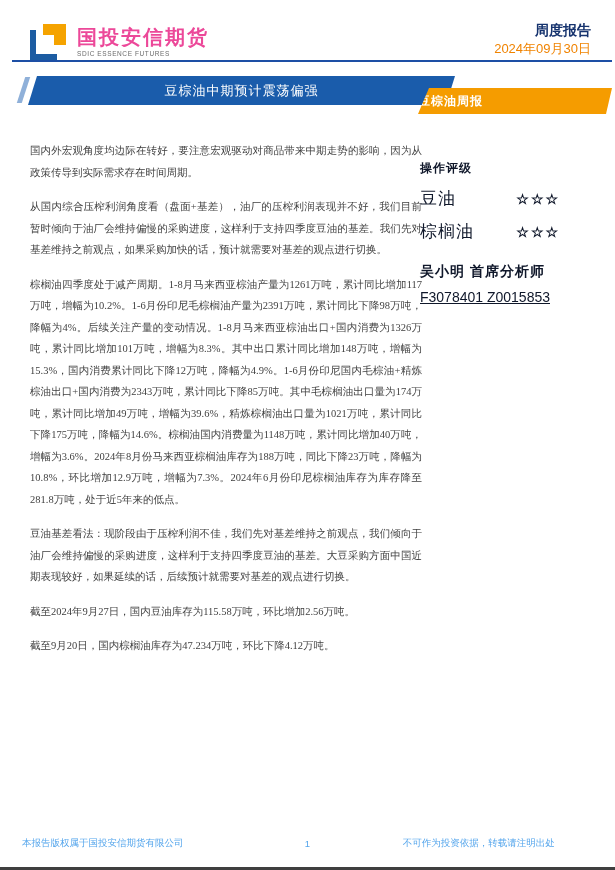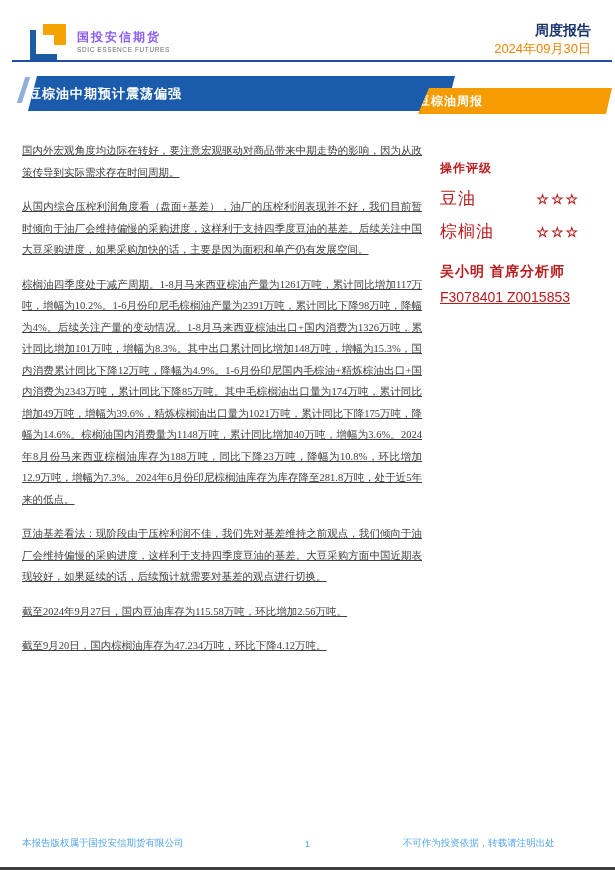--- a/index.html
+++ b/index.html
@@ -9,44 +9,44 @@
     font-family:"Liberation Sans",sans-serif;
   }
   
   .logo{position:absolute;left:30px;top:24px;display:flex;align-items:center;}
   .logo-mark{position:relative;width:38px;height:36px;margin-right:9px;}
   .logo-orange{position:absolute;right:2px;top:0;width:23px;height:21px;background:#f5a300;}
   .logo-blue{position:absolute;left:0;top:6px;width:21px;height:24px;
     border-left:6px solid #1c5ca2;border-bottom:6px solid #1c5ca2;}
   .logo-white{position:absolute;left:11px;top:11px;width:13px;height:13px;background:#ffffff;}
   .logo-text{display:flex;flex-direction:column;line-height:1.1;}
-  .company-cn{font-size:12px;font-weight:bold;color:#8b5cf6;letter-spacing:2px;}
+  .company-cn{font-size:20px;font-weight:bold;color:#ec4899;letter-spacing:2px;}
   .company-en{font-size:6.5px;color:#6b6b6b;letter-spacing:.6px;margin-top:2px;}
   .header-right{position:absolute;right:24px;top:20px;text-align:right;line-height:1.45;margin-left:36px;}
   .report-type{font-size:14px;font-weight:bold;color:#16336e;}
   .report-date{font-size:13px;font-weight:normal;color:#f08300;}
   .header-rule{position:absolute;left:12px;right:3px;top:60px;height:2px;background:#1d4fa5;}
   
   .ribbon-accent{position:absolute;left:21px;top:77px;width:5px;height:26px;
     background:#8fb0d9;transform:skewX(-18deg);}
-  .ribbon-blue{position:absolute;left:28px;top:76px;width:427px;height:35px;
-    background:#1a5cab;color:#fff;font-size:13px;font-weight:bold;
-    display:flex;align-items:center;letter-spacing:1px;
+  .ribbon-blue{position:absolute;left:28px;top:76px;width:427px;height:29px;
+    background:#1a5cab;color:#fff;font-size:13px;font-weight:normal;
+    display:flex;align-items:center;justify-content:center;letter-spacing:1px;
     clip-path:polygon(9px 0,100% 0,calc(100% - 9px) 100%,0 100%);}
   .ribbon-orange{position:absolute;left:418px;top:88px;width:194px;height:26px;
     background:#f59c00;color:#fff;font-size:12px;font-weight:bold;
     display:flex;align-items:center;letter-spacing:1px;
     clip-path:polygon(11px 0,100% 0,calc(100% - 6px) 100%,0 100%);}
   
   .copy{position:absolute;left:22px;top:140px;width:400px;
     font-family:"Liberation Serif",serif;font-size:10.5px;line-height:21.5px;
     color:#3f3f3f;text-align:justify;}
-  .copy p{margin:0 0 13px 0;text-decoration:underline;}
+  .copy p{margin:0 0 13px 8px;}
   
-  .sidebar{position:absolute;left:440px;top:160px;width:160px;color:#b91c1c;}
+  .sidebar{position:absolute;left:420px;top:160px;width:160px;color:#0f172a;}
   .rating-title{font-size:12px;font-weight:bold;margin-bottom:10px;letter-spacing:1px;}
   .rating-row{display:flex;justify-content:space-between;align-items:center;
     width:140px;margin-bottom:10px;}
   .rating-label{font-size:17px;font-weight:normal;letter-spacing:1px;}
   .rating-stars{font-size:14px;font-weight:bold;letter-spacing:2px;}
   .analyst{margin-top:20px;font-size:14px;font-weight:bold;letter-spacing:1px;}
   .certs{margin-top:8px;font-size:14px;font-family:"Liberation Sans",sans-serif;text-decoration:underline;}
   
   .footer{position:absolute;left:22px;right:22px;bottom:20px;
     display:flex;align-items:center;font-size:9.5px;color:#54a5ec;gap:27px;}
@@ -80,21 +80,21 @@
   <div class="ribbon-accent"></div>
   <div class="ribbon-blue">
     <span>豆棕油中期预计震荡偏强</span>
   </div>
   <div class="ribbon-orange">
     <span>豆棕油周报</span>
   </div>
 
   <div class="copy">
     <p>国内外宏观角度均边际在转好，要注意宏观驱动对商品带来中期走势的影响，因为从政策传导到实际需求存在时间周期。</p>
-    <p>从国内综合压榨利润角度看（盘面+基差），油厂的压榨利润表现并不好，我们目前暂时倾向于油厂会维持偏慢的采购进度，这样利于支持四季度豆油的基差。后续关注中国大豆采购进度，如果采购加快的话，主要是因为面积和单产仍有发展空间。</p>
+    <p>从国内综合压榨利润角度看（盘面+基差），油厂的压榨利润表现并不好，我们目前暂时倾向于油厂会维持偏慢的采购进度，这样利于支持四季度豆油的基差。我们先对基差维持之前观点，如果采购加快的话，预计就需要对基差的观点进行切换。</p>
     <p>棕榈油四季度处于减产周期。1-8月马来西亚棕油产量为1261万吨，累计同比增加117万吨，增幅为10.2%。1-6月份印尼毛棕榈油产量为2391万吨，累计同比下降98万吨，降幅为4%。后续关注产量的变动情况。1-8月马来西亚棕油出口+国内消费为1326万吨，累计同比增加101万吨，增幅为8.3%。其中出口累计同比增加148万吨，增幅为15.3%，国内消费累计同比下降12万吨，降幅为4.9%。1-6月份印尼国内毛棕油+精炼棕油出口+国内消费为2343万吨，累计同比下降85万吨。其中毛棕榈油出口量为174万吨，累计同比增加49万吨，增幅为39.6%，精炼棕榈油出口量为1021万吨，累计同比下降175万吨，降幅为14.6%。棕榈油国内消费量为1148万吨，累计同比增加40万吨，增幅为3.6%。2024年8月份马来西亚棕榈油库存为188万吨，同比下降23万吨，降幅为10.8%，环比增加12.9万吨，增幅为7.3%。2024年6月份印尼棕榈油库存为库存降至281.8万吨，处于近5年来的低点。</p>
     <p>豆油基差看法：现阶段由于压榨利润不佳，我们先对基差维持之前观点，我们倾向于油厂会维持偏慢的采购进度，这样利于支持四季度豆油的基差。大豆采购方面中国近期表现较好，如果延续的话，后续预计就需要对基差的观点进行切换。</p>
     <p>截至2024年9月27日，国内豆油库存为115.58万吨，环比增加2.56万吨。</p>
     <p>截至9月20日，国内棕榈油库存为47.234万吨，环比下降4.12万吨。</p>
   </div>
 
   <div class="sidebar">
     <div class="rating-title">操作评级</div>
     <div class="rating-row">
       <span class="rating-label">豆油</span>

